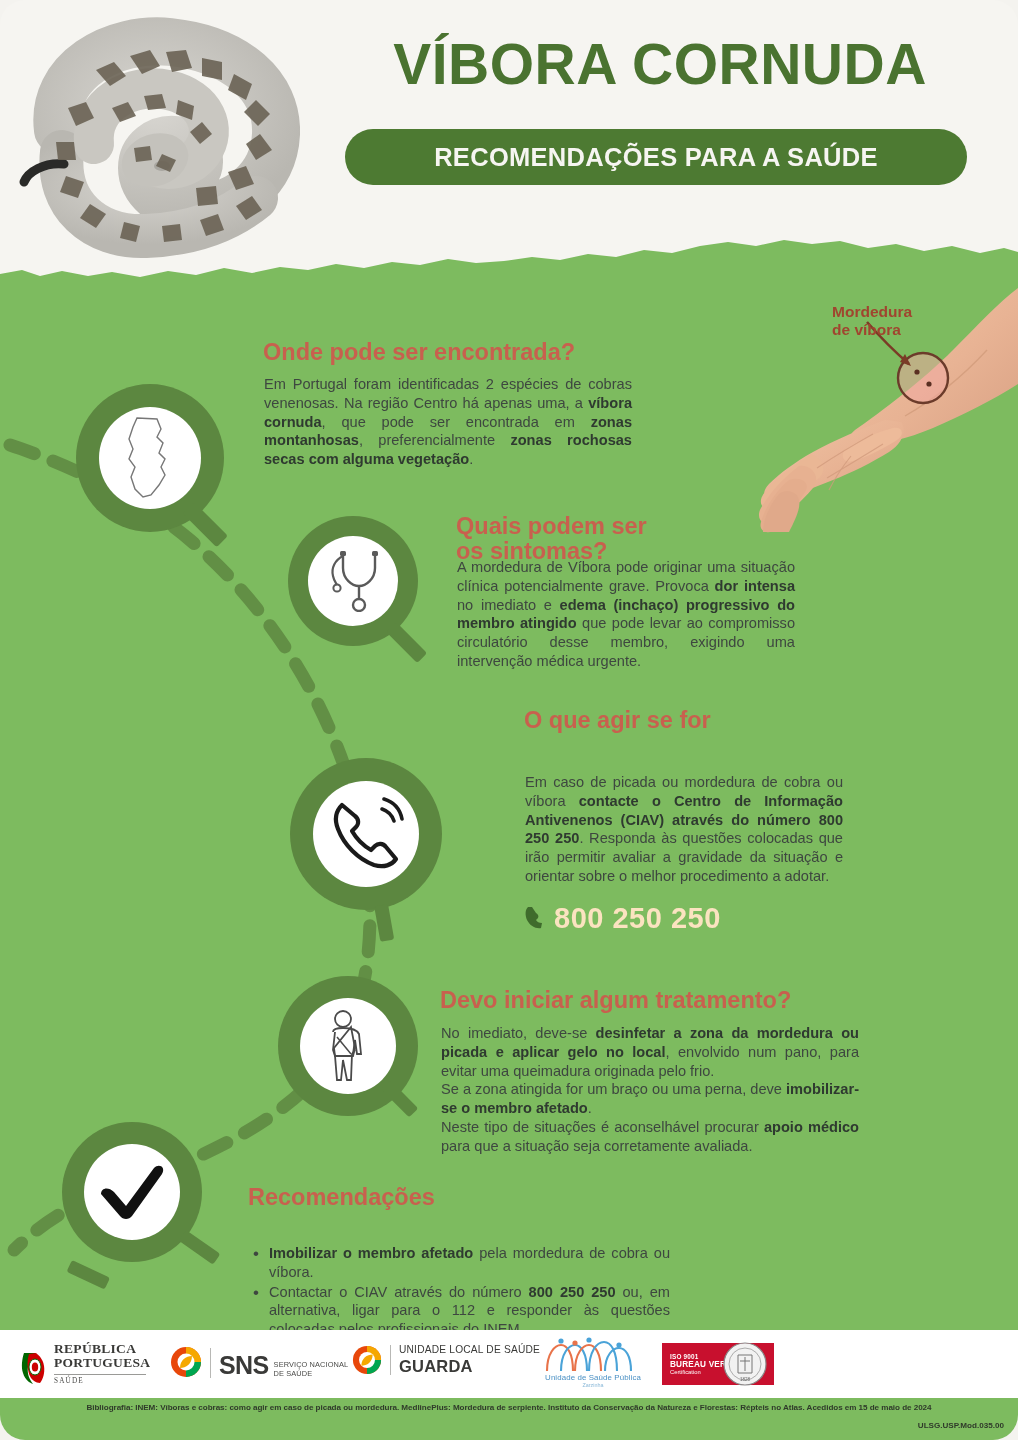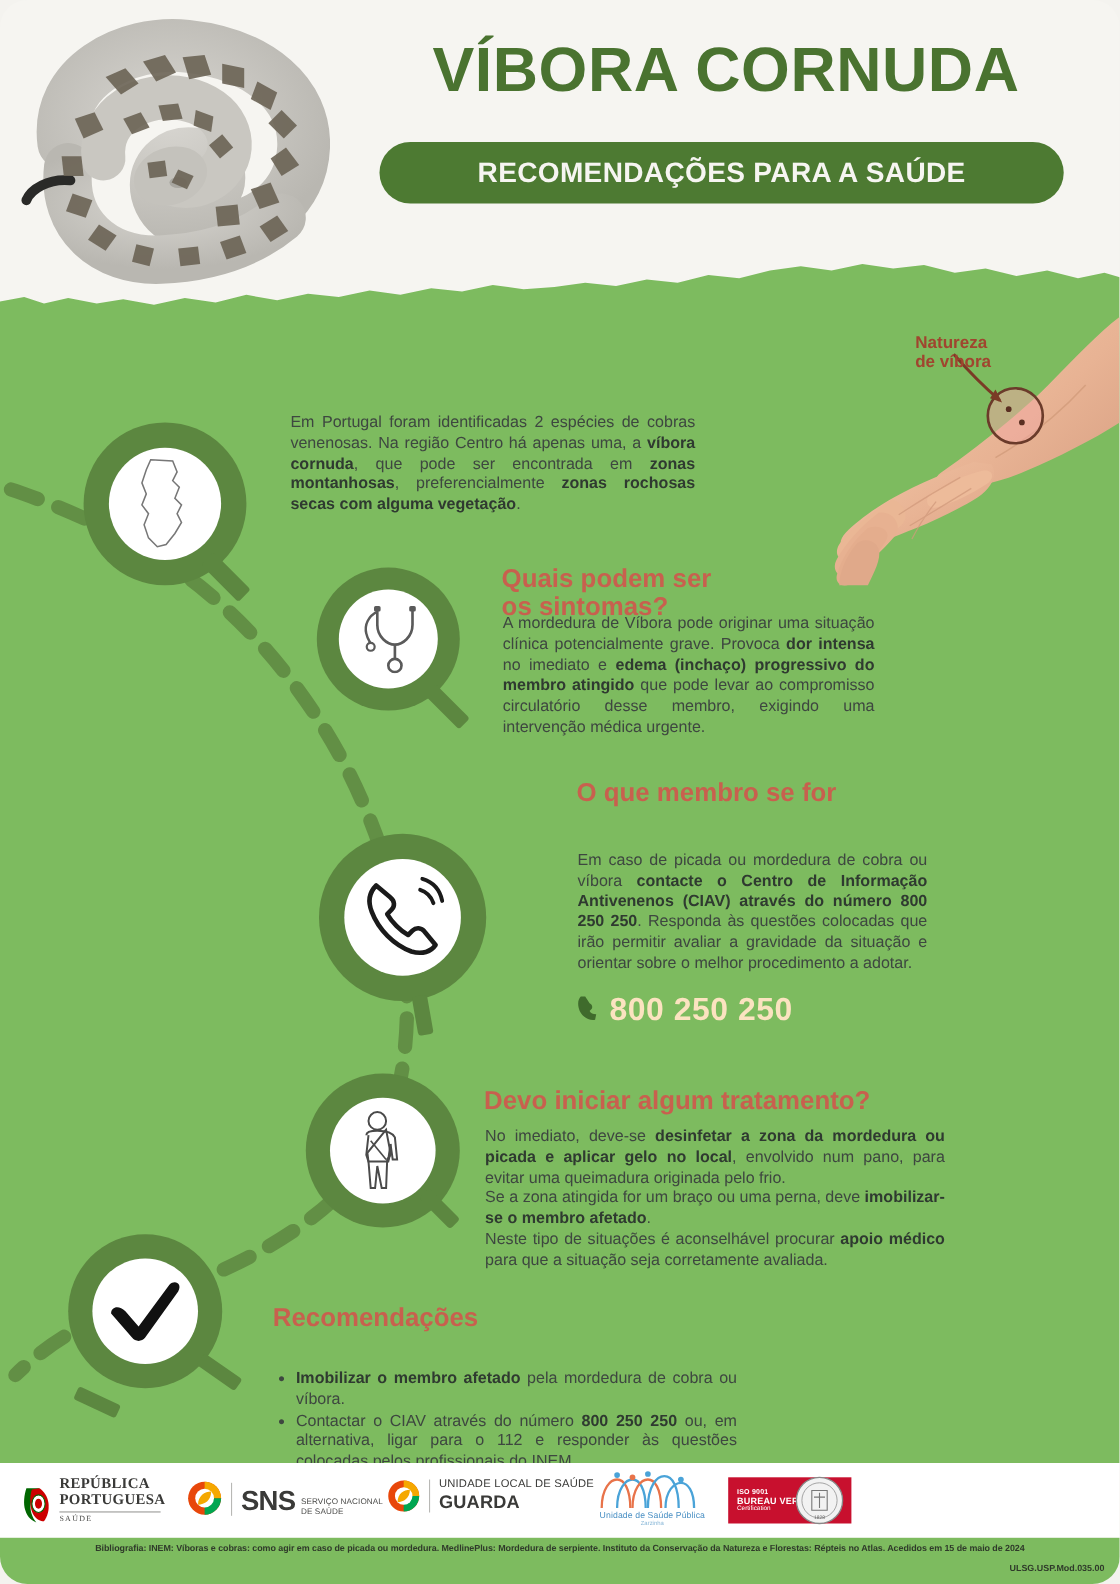--- a/index.html
+++ b/index.html
@@ -368,34 +368,35 @@
       <circle cx="168" cy="90" r="25" fill="#f0a9a3" opacity="0.55"></circle>
       <circle cx="168" cy="90" r="25" fill="none" stroke="#6b3b2a" stroke-width="2.4"></circle>
       <circle cx="162" cy="84" r="2.6" fill="#5a2f22"></circle>
       <circle cx="174" cy="96" r="2.6" fill="#5a2f22"></circle>
 
       <path d="M112 34 C126 50 140 64 154 76" stroke="#7a3b26" stroke-width="2.6" fill="none"></path>
       <path d="M156 78 L145 74 L150 66 Z" fill="#7a3b26"></path>
     </svg>
   </div>
   <div class="bite-label">
-    <div>Natureza</div>
+    <div>Mordedura</div>
     <div>de víbora</div>
   </div>
 
+  <h2 class="h-red" style="left:263px; top:340px; width:400px; font-size:23.5px;">Onde pode ser encontrada?</h2>
   <div class="body-txt" style="left:264px; top:375px; width:368px;">Em Portugal foram identificadas 2 espécies de cobras venenosas. Na região Centro há apenas uma, a <b>víbora cornuda</b>, que pode ser encontrada em <b>zonas montanhosas</b>, preferencialmente <b>zonas rochosas secas com alguma vegetação</b>.</div>
 
   <h2 class="h-red" style="left:456px; top:494px; width:330px; font-size:23.5px;margin-top:20px;">
     <span>Quais podem ser</span><br>
     <span>os sintomas?</span>
   </h2>
   <div class="body-txt" style="left:457px; top:558px; width:338px;">A mordedura de Víbora pode originar uma situação clínica potencialmente grave. Provoca <b>dor intensa</b> no imediato e <b>edema (inchaço) progressivo do membro atingido</b> que pode levar ao compromisso circulatório desse membro, exigindo uma intervenção médica urgente.</div>
 
   <h2 class="h-red" style="left:524px; top:708px; width:340px; font-size:23.5px;">
-    <span>O que membro se for</span><br>
+    <span>O que agir se for</span><br>
   </h2>
   <div class="body-txt" style="left:525px; top:773px; width:318px;">Em caso de picada ou mordedura de cobra ou víbora <b>contacte o Centro de Informação Antivenenos (CIAV) através do número 800 250 250</b>. Responda às questões colocadas que irão permitir avaliar a gravidade da situação e orientar sobre o melhor procedimento a adotar.</div>
   <div class="phone-line" style="left:525px; top:902px;">
     <span>
       <svg width="20" height="24" viewBox="0 0 20 24">
         <path d="M3 2 C0 5 0 10 2 15 C5 21 11 24 16 23 L17 18 C14 18 12 17 11 15
                  L13 13 C14 11 13 9 11 8 L7 2 Z" fill="#3f6b2c"></path>
       </svg>
     </span>
     <span class="num">800 250 250</span>

